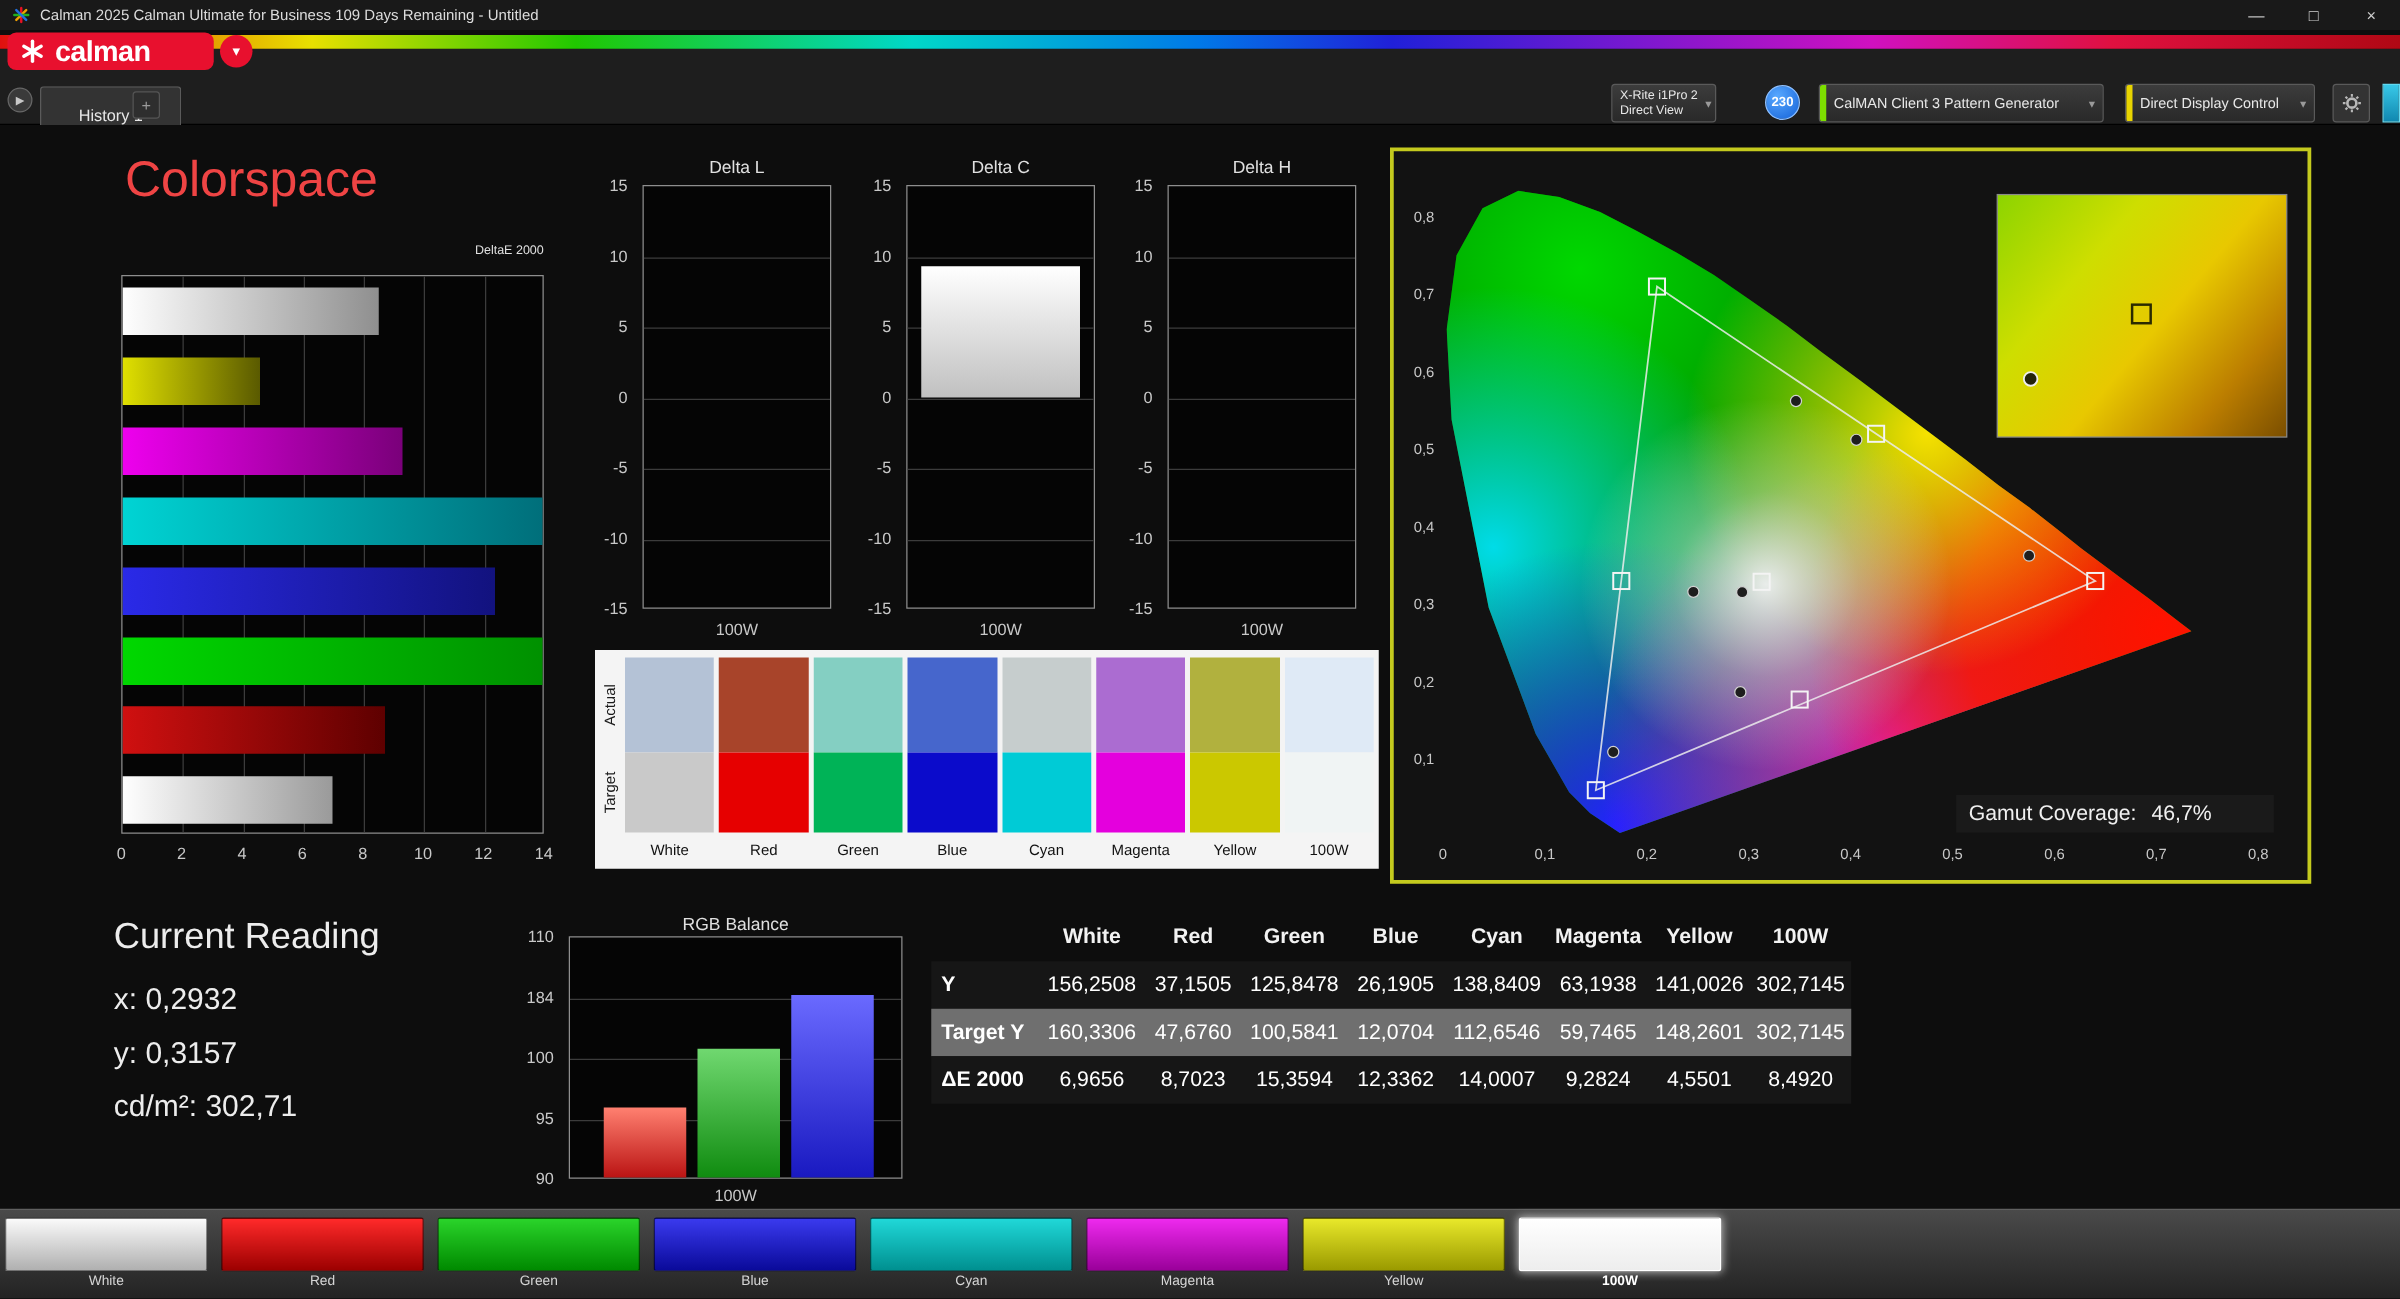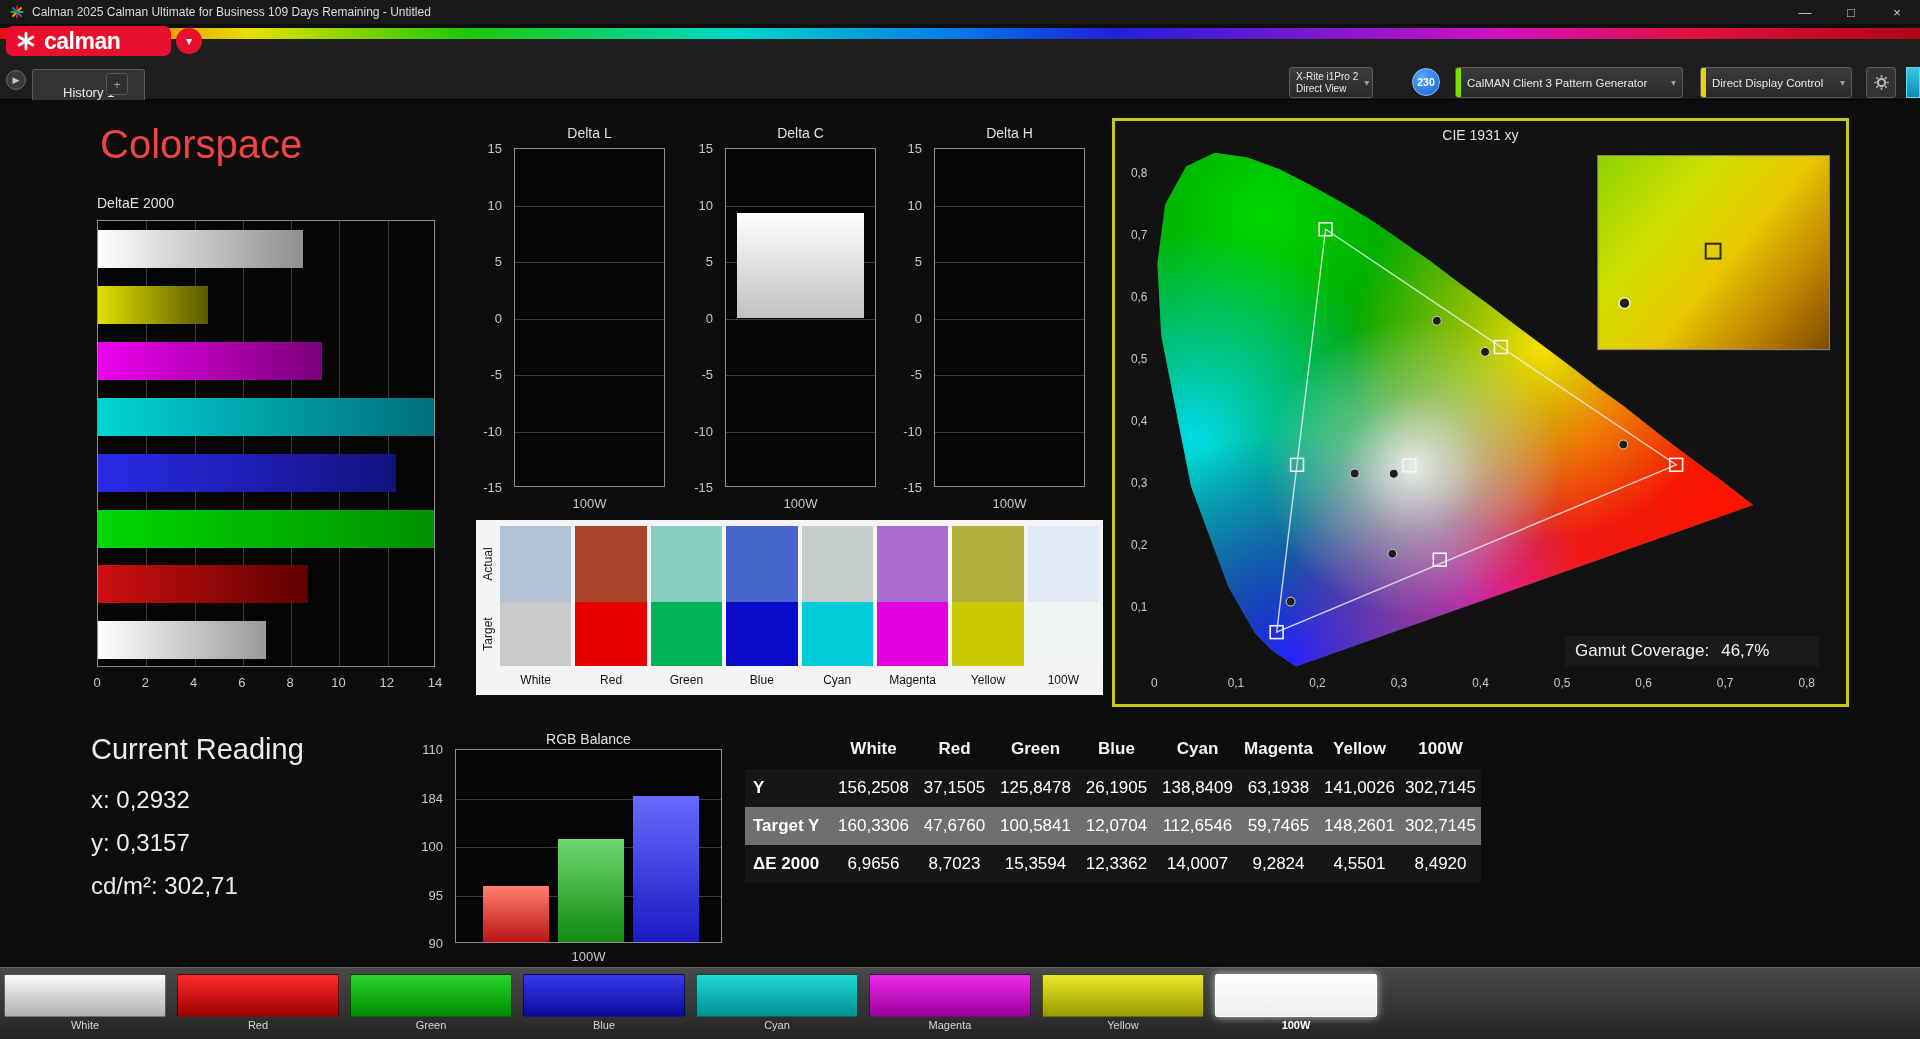--- a/index.html
+++ b/index.html
@@ -39,21 +39,21 @@
   .gear-btn{left:1866px;top:67px;width:30px;height:31px;background:#333;border:1px solid #5a5a5a;border-radius:3px;display:flex;align-items:center;justify-content:center}
   .edge-sliver{left:1906px;top:67px;width:14px;height:31px;background:linear-gradient(#38c8e8,#1088b0);border:1px solid #60d8f0}
 
   
   .main-bg{left:0;top:100px;width:1920px;height:867px;background:#0d0d0d}
 
   .page-title{left:100px;top:122px;font-size:40px;color:#ef4444}
 
   
   .deltae{left:97px;top:195px;width:338px;height:505px}
-  .deltae-title{position:absolute;top:0;left:0;width:338px;text-align:left;font-size:14px;color:#e0e0e0}
+  .deltae-title{position:absolute;top:0;left:0;width:338px;text-align:right;font-size:10px;color:#e0e0e0}
   .deltae-plot{position:absolute;top:25px;left:0;width:338px;height:447px;border:1px solid #8e8e8e;background:#050505;overflow:hidden}
   .deltae-xaxis{position:absolute;top:478px;left:0;width:338px;height:20px}
   .vgrid{position:absolute;top:0;bottom:0;width:1px;background:#3c3c3c}
   .hbar{position:absolute;left:0;height:38px}
   .xtick{position:absolute;top:2px;transform:translateX(-50%);font-size:13px;color:#c8c8c8}
 
   
   .mini{position:absolute;top:125px;width:192px;height:385px}
   .mini-title{position:absolute;left:40px;top:0;width:151px;text-align:center;font-size:14px;color:#e0e0e0}
   .mini-yaxis{position:absolute;left:0;top:23px;width:36px;height:339px}
@@ -415,21 +415,20 @@
           <rect x="382.59375" y="221.84999999999997" width="13" height="13" class="cie-sq"></rect>
           <circle cx="280.853" cy="356.3555" r="4.5" class="cie-dot"></circle>
           <circle cx="512.738625" cy="326.85912499999995" r="4.5" class="cie-dot"></circle>
           <circle cx="324.347" cy="201.859625" r="4.5" class="cie-dot"></circle>
           <circle cx="176.648625" cy="485.550875" r="4.5" class="cie-dot"></circle>
           <circle cx="241.395375" cy="356.105" r="4.5" class="cie-dot"></circle>
           <circle cx="279.37025" cy="437.204375" r="4.5" class="cie-dot"></circle>
           <circle cx="373.113" cy="233.23475000000002" r="4.5" class="cie-dot"></circle>
         </g>
     </svg>
-    <div class="cie-title">CIE 1931 xy</div>
     <div class="coverage">
       <span>Gamut Coverage:</span>
       <span>46,7%</span>
     </div>
   </div>
 
   <div class="reading abs">
     <div class="reading-title">Current Reading</div>
     <div class="reading-line">x: 0,2932</div>
     <div class="reading-line">y: 0,3157</div>

